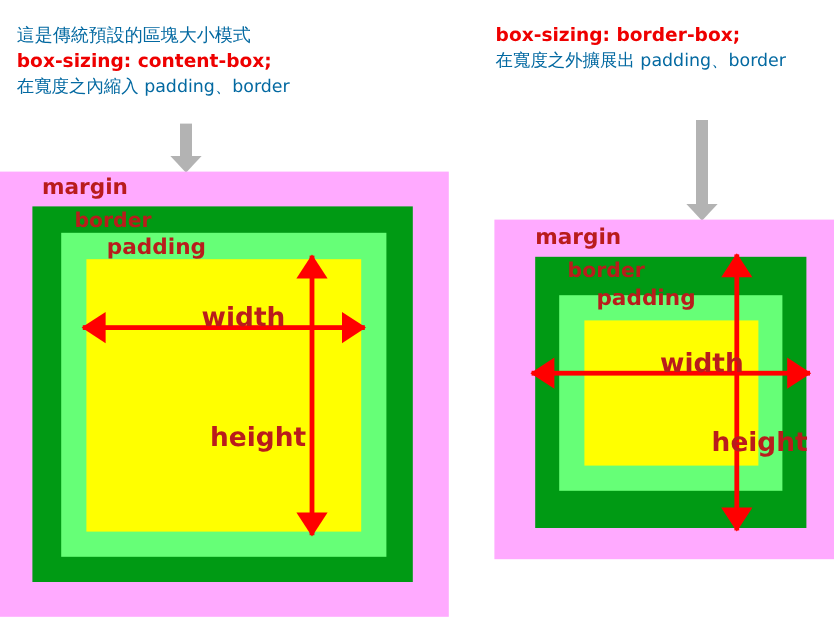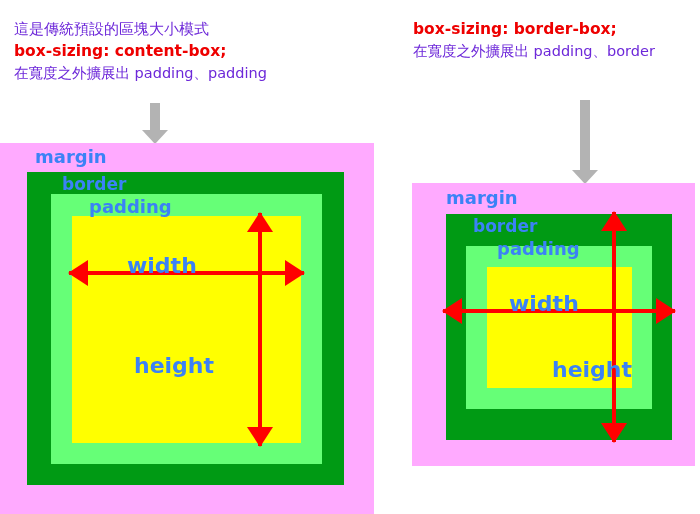--- a/index.html
+++ b/index.html
@@ -10,21 +10,21 @@
     overflow:hidden;
     position:relative;
   }
   .stage{position:absolute;left:0;top:0;width:700px;height:514px;}
 
   
   .caption{position:absolute;}
   .caption .line{
     font-size:15px;
     line-height:22px;
-    color:#6d28d9;
+    color:#0369a1;
     white-space:nowrap;
   }
   .caption .line.code{
     font-weight:bold;
     color:#ee0000;
     font-size:15.5px;
     letter-spacing:0px;
   }
   .caption .line.sub{font-size:14.5px;}
 
@@ -46,28 +46,28 @@
   .bm{position:absolute;}
   .layer{position:absolute;box-sizing:border-box;}
   .lyr-margin{background:#ffaaff;}
   .lyr-border{background:#009a14;}
   .lyr-padding{background:#66ff77;}
   .lyr-content{background:#ffff00;}
 
   .lbl{
     position:absolute;
     font-weight:bold;
-    color:#3b82f6;
+    color:#b91c1c;
     white-space:nowrap;
     line-height:1;
   }
   .lbl-margin{font-size:18px;}
   .lbl-border{font-size:17px;}
   .lbl-padding{font-size:18px;}
-  .lbl-dim{font-size:22px;}
+  .lbl-dim{font-size:22px;margin-left:41px;}
 
   
   .red-h{position:absolute;}
   .red-h .bar{
     position:absolute;left:0;top:50%;transform:translateY(-50%);
     height:4px;width:100%;background:#ff0000;
   }
   .red-h .ah-l,.red-h .ah-r{
     position:absolute;top:50%;transform:translateY(-50%);
     width:0;height:0;
@@ -92,21 +92,21 @@
   .red-v .ah-b{bottom:-1px;border-top:20px solid #ff0000;}
 </style>
 </head>
 <body>
 
 <div class="stage">
 
   <div class="caption" style="left:14px;top:18px;">
     <div class="line">這是傳統預設的區塊大小模式</div>
     <div class="line code">box-sizing: content-box;</div>
-    <div class="line sub">在寬度之外擴展出  padding、padding</div>
+    <div class="line sub">在寬度之內縮入  padding、border</div>
   </div>
 
   <div class="caption" style="left:413px;top:18px;">
     <div class="line code">box-sizing: border-box;</div>
     <div class="line sub">在寬度之外擴展出  padding、border</div>
   </div>
 
   <div class="grey-arrow" style="left:141px;top:103px;width:28px;height:41px;">
     <div class="shaft" style="width:10px;height:28px;"></div>
     <div class="head"></div>

